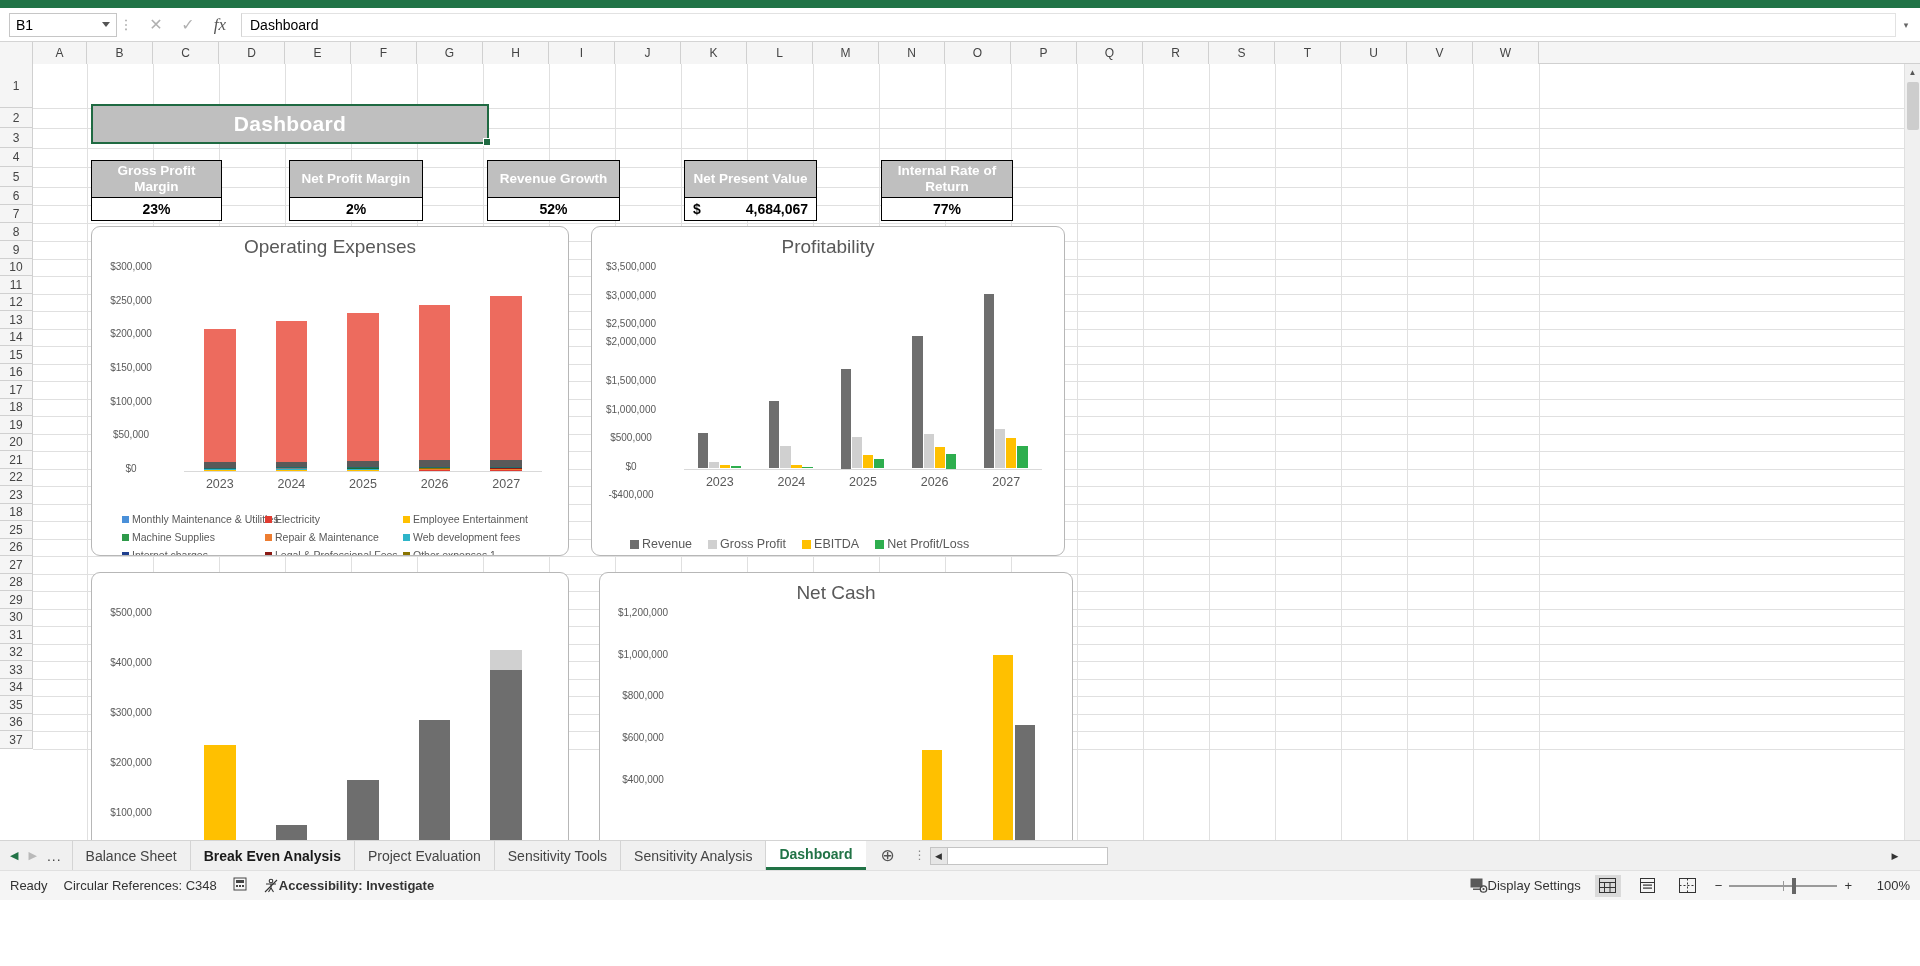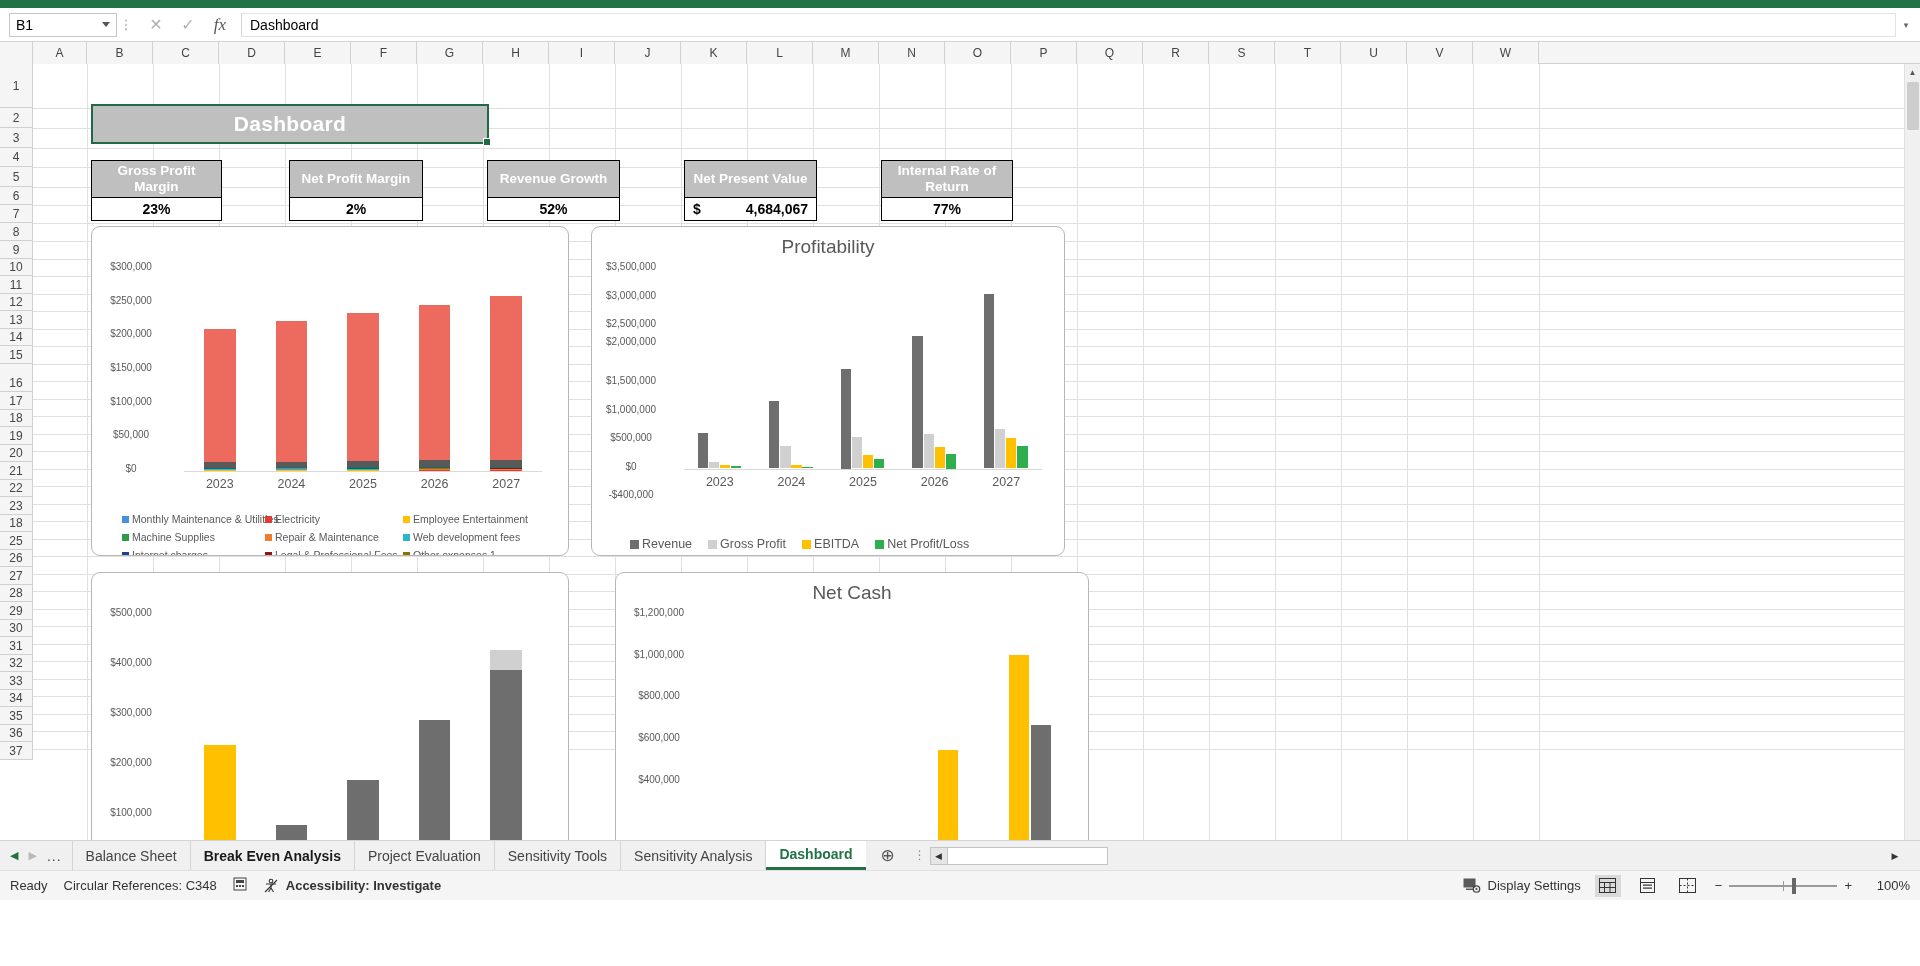--- a/index.html
+++ b/index.html
@@ -161,21 +161,21 @@
     padding:0 10px; gap:16px;
   }
   .sb-right { margin-left:auto; display:flex; align-items:center; gap:14px; }
   .viewbtn { width:26px;height:22px; display:flex;align-items:center;justify-content:center; }
   .viewbtn.sel { background:#dadada; }
   .zoomslider { display:flex; align-items:center; gap:7px; }
   .zs-track { width:108px; height:2px; background:#9a9a9a; position:relative; }
   .zs-thumb { position:absolute; left:63px; top:-7px; width:4px; height:16px; background:#666; }
   .zs-mid { position:absolute; left:54px; top:-4px; width:1px; height:10px; background:#9a9a9a; }
   .zoomval { width:44px; text-align:right; }
-  .accicon { display:inline-flex; align-items:center; gap:7px; }
+  .accicon { display:inline-flex; align-items:center; gap:0; }
 
   
   .vscroll { position:absolute; right:0; top:22px; width:16px; bottom:0; background:#f0f0f0; border-left:1px solid #e0e0e0;}
   .vs-arrow { height:16px; display:flex;align-items:center;justify-content:center;font-size:8px;color:#555;background:#f0f0f0;}
   .vs-thumb { position:absolute; top:18px; left:2px; width:12px; height:48px; background:#cdcdcd; border-radius:2px;}
   .vs-bottom { position:absolute; bottom:0; left:0; width:16px; height:16px; display:flex;align-items:center;justify-content:center;font-size:8px;color:#555;}
 </style>
 </head>
 <body>
 
@@ -235,21 +235,21 @@
       <div class="rowcell" style="height: 18px;">6</div>
       <div class="rowcell" style="height: 18px;">7</div>
       <div class="rowcell" style="height: 18px;">8</div>
       <div class="rowcell" style="height: 18px;">9</div>
       <div class="rowcell" style="height: 17px;">10</div>
       <div class="rowcell" style="height: 18px;">11</div>
       <div class="rowcell" style="height: 17px;">12</div>
       <div class="rowcell" style="height: 18px;">13</div>
       <div class="rowcell" style="height: 17px;">14</div>
       <div class="rowcell" style="height: 18px;">15</div>
-      <div class="rowcell" style="height: 17px; margin-top: 11px;">16</div>
+      <div class="rowcell" style="height: 17px;">16</div>
       <div class="rowcell" style="height: 18px;">17</div>
       <div class="rowcell" style="height: 17px;">18</div>
       <div class="rowcell" style="height: 18px;">19</div>
       <div class="rowcell" style="height: 17px;">20</div>
       <div class="rowcell" style="height: 18px;">21</div>
       <div class="rowcell" style="height: 17px;">22</div>
       <div class="rowcell" style="height: 18px;">23</div>
       <div class="rowcell" style="height: 17px;">18</div>
       <div class="rowcell" style="height: 18px;">25</div>
       <div class="rowcell" style="height: 17px;">26</div>
@@ -355,20 +355,21 @@
           </div>
         </div>
         <div class="kpi" style="left: 848px; top: 96px; width: 132px;">
           <div class="khead" style="height: 38px;">Internal Rate of Return</div>
           <div class="kval">77%</div>
         </div>
       </div>
 
     <div id="charts">
         <div class="panel" style="left: 58px; top: 162px; width: 478px; height: 330px;">
+          <div class="ptitle">Operating Expenses</div>
           <div class="plot" style="left: 92px; top: 42px; width: 358px; height: 202px;">
             <div class="ax-lab" style="right: 366px; top: 194px; width: 90px;">$0</div>
             <div class="ax-lab" style="right: 366px; top: 160.333px; width: 90px;">$50,000</div>
             <div class="ax-lab" style="right: 366px; top: 126.667px; width: 90px;">$100,000</div>
             <div class="ax-lab" style="right: 366px; top: 93px; width: 90px;">$150,000</div>
             <div class="ax-lab" style="right: 366px; top: 59.3333px; width: 90px;">$200,000</div>
             <div class="ax-lab" style="right: 366px; top: 25.6667px; width: 90px;">$250,000</div>
             <div class="ax-lab" style="right: 366px; top: -8px; width: 90px;">$300,000</div>
             <div class="axisline" style="top: 202px; width: 358px;"></div>
             <div class="bar" style="left: 20.048px; width: 31.504px; top: 59.9334px; height: 142.067px;">
@@ -579,21 +580,21 @@
               <div class="seg" style="background: rgb(110, 110, 110); bottom: 0px; height: 145px;"></div>
             </div>
             <div class="cat-lab" style="left: 214.8px; width: 71.6px; top: 256px;">2026</div>
             <div class="bar" style="left: 306.448px; width: 31.504px; top: 35px; height: 215px;">
               <div class="seg" style="background: rgb(110, 110, 110); bottom: 0px; height: 195px;"></div>
               <div class="seg" style="background: rgb(208, 208, 208); bottom: 195px; height: 20px;"></div>
             </div>
             <div class="cat-lab" style="left: 286.4px; width: 71.6px; top: 256px;">2027</div>
           </div>
         </div>
-        <div class="panel" style="left: 582px; top: 508px; width: 474px; height: 330px;">
+        <div class="panel" style="left: 566px; top: 508px; width: 474px; height: 330px;">
           <div class="ptitle">Net Cash</div>
           <div class="plot" style="left: 96px; top: 42px; width: 354px; height: 250px;">
             <div class="ax-lab" style="right: 362px; top: 158.667px; width: 90px;">$400,000</div>
             <div class="ax-lab" style="right: 362px; top: 117px; width: 90px;">$600,000</div>
             <div class="ax-lab" style="right: 362px; top: 75.3333px; width: 90px;">$800,000</div>
             <div class="ax-lab" style="right: 362px; top: 33.6667px; width: 90px;">$1,000,000</div>
             <div class="ax-lab" style="right: 362px; top: -8px; width: 90px;">$1,200,000</div>
             <div class="axisline" style="top: 250px; width: 354px;"></div>
             <div class="cat-lab" style="left: 0px; width: 70.8px; top: 256px;">2023</div>
             <div class="bar" style="left: 84.252px; width: 20.1922px; background: rgb(255, 192, 0); top: 237.5px; height: 12.5px;"></div>

